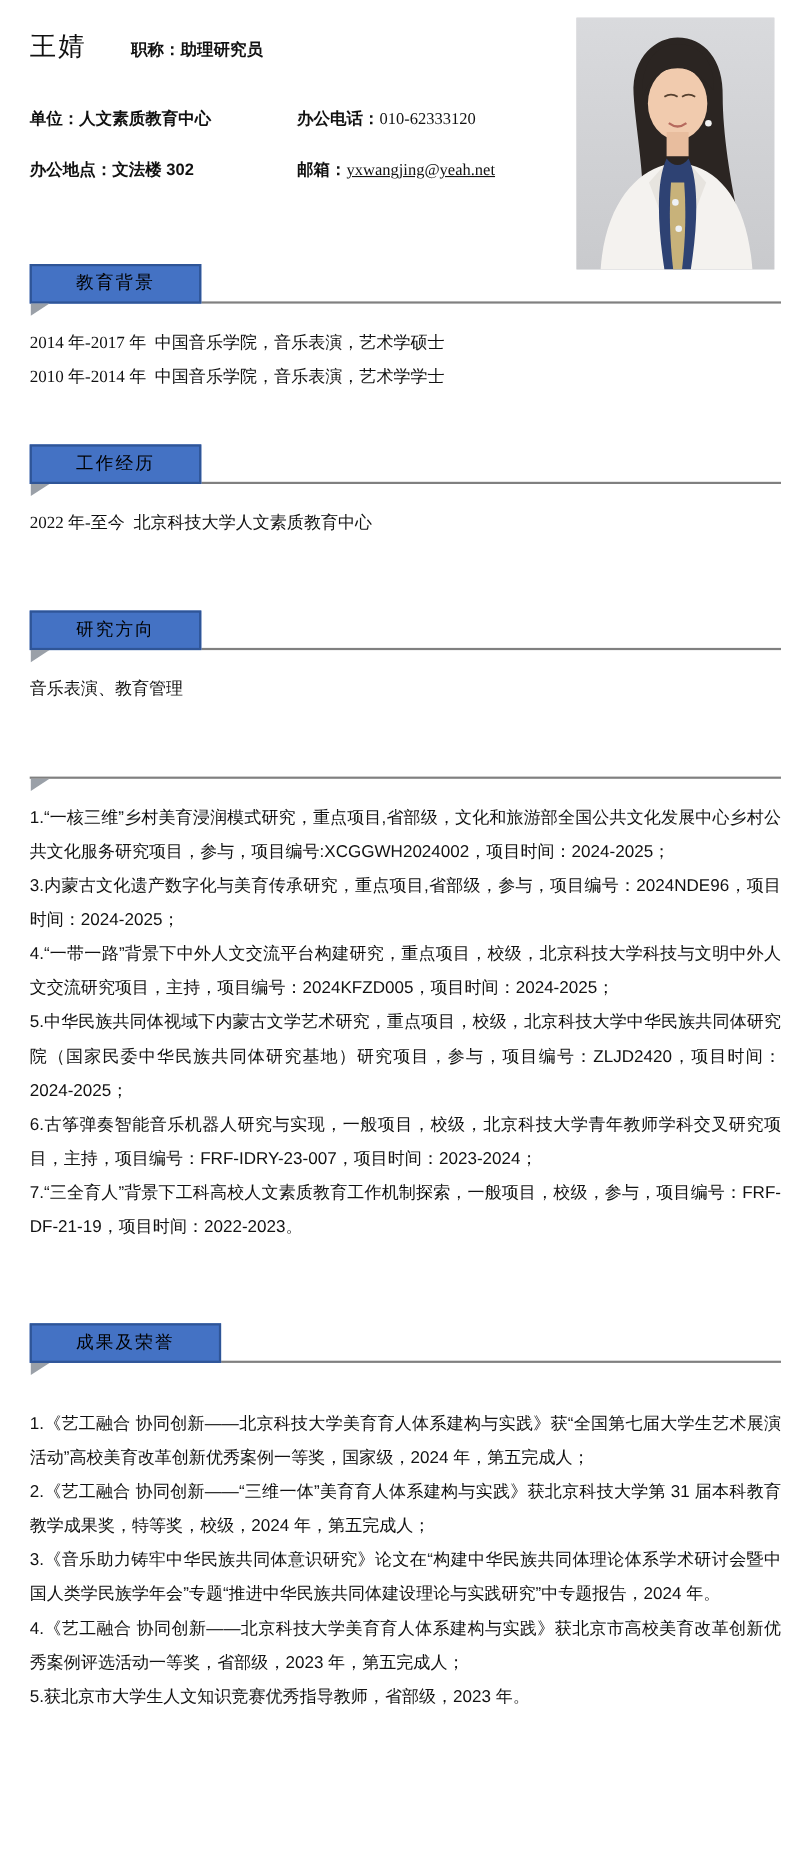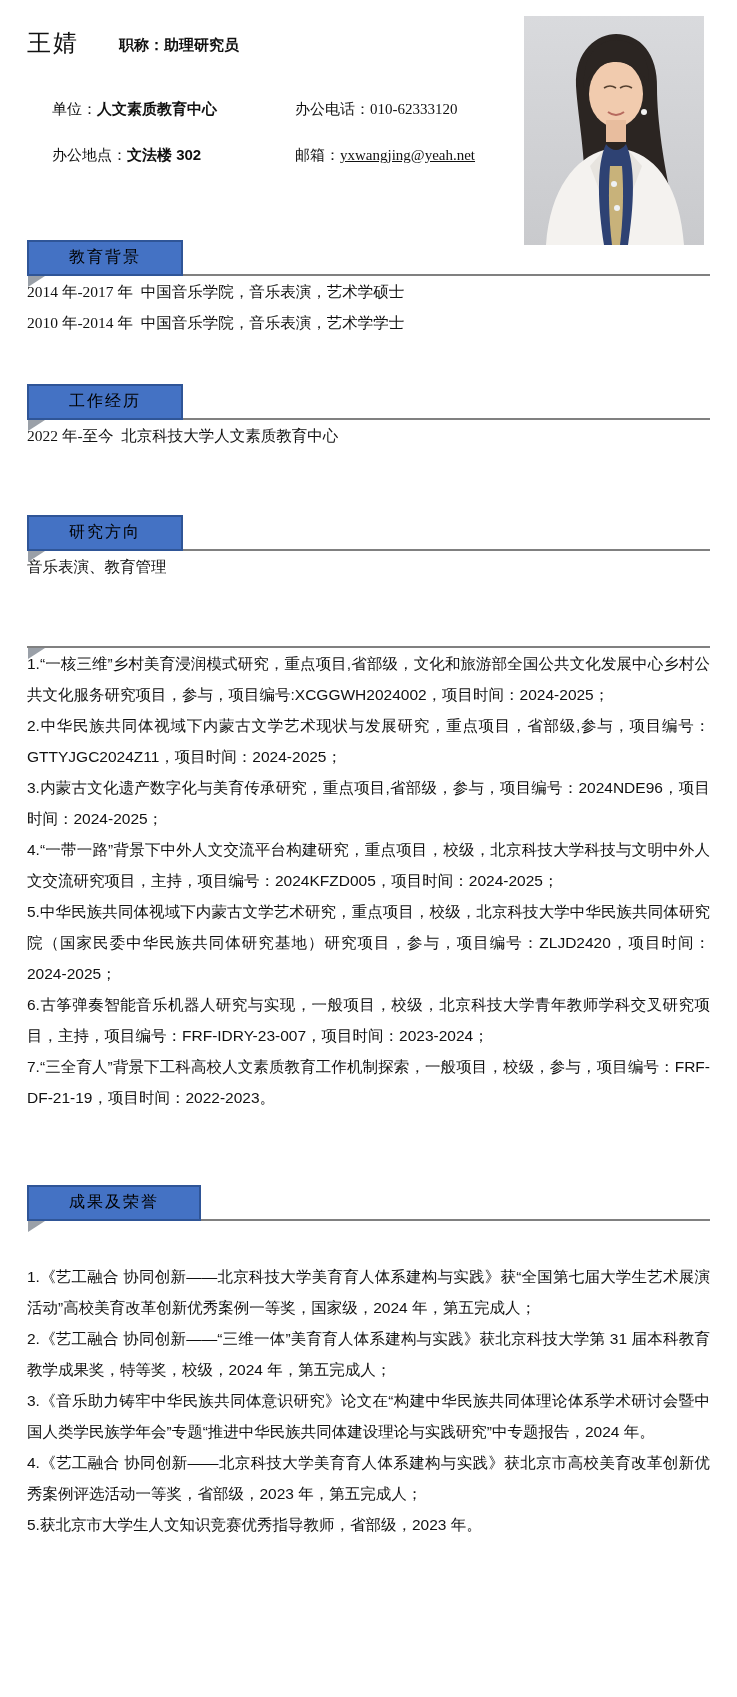--- a/index.html
+++ b/index.html
@@ -23,21 +23,21 @@
   .job-title{
     margin-left:40px; padding-bottom:5px;
     font-family:"Liberation Sans","DejaVu Sans",sans-serif;
     font-weight:700; font-size:15px;
   }
   .details{
     display:grid; grid-template-columns:243px 1fr;
     row-gap:28px; margin-top:40px; width:458px;
   }
   .detail{font-size:15px; line-height:18px;}
-  .detail .lbl{font-family:"Liberation Sans","DejaVu Sans",sans-serif; font-weight:400;margin-left:25px;}
+  .detail .lbl{font-family:"Liberation Sans","DejaVu Sans",sans-serif; font-weight:700;}
   .detail .val{font-weight:600; font-family:"Liberation Sans","DejaVu Sans",sans-serif;}
   .detail .val.latin{font-family:"Liberation Serif","DejaVu Serif",serif; font-weight:400;}
   .email-link{color:#111111; text-decoration:underline; font-family:"Liberation Serif","DejaVu Serif",serif; font-weight:400;margin-top:45px;}
   .photo{
     position:absolute; top:-10px; right:6px;
     width:180px; height:229px; display:block; background:#d2d3d6;
   }
   
   .sec{margin-top:46px;}
   .sec.first{margin-top:6px;}
@@ -56,21 +56,21 @@
     white-space:nowrap;
   }
   .ribbon-line{flex:1; height:2px; background:#808080; margin-bottom:0;}
   .ribbon-fold{
     position:absolute; left:1px; top:100%;
     width:0; height:0;
     border-top:11px solid #9aa0a8;
     border-right:17px solid transparent;
   }
   
-  .sec-body{padding-top:0;}
+  .sec-body{padding-top:20px;}
   .sec-body p{
     margin:0; font-size:15.5px; line-height:31px;
     text-align:justify; white-space:pre-wrap;
     font-family:"Liberation Serif","DejaVu Serif",serif;
   }
   .sec-body.bold-cn p{font-family:"Liberation Sans","DejaVu Sans",sans-serif; font-weight:500;}
   .sec-body.pad-lg{padding-top:40px;}
 </style>
 </head>
 <body>
@@ -166,21 +166,20 @@
       </div>
   </section>
 
   <section class="sec gap-md">
     <div class="ribbon">
       <div class="ribbon-line"></div>
       <div class="ribbon-fold"></div>
     </div>
     <div class="sec-body bold-cn">
         <p>1.“一核三维”乡村美育浸润模式研究，重点项目,省部级，文化和旅游部全国公共文化发展中心乡村公共文化服务研究项目，参与，项目编号:XCGGWH2024002，项目时间：2024-2025；</p>
-        <p>2.中华民族共同体视域下内蒙古文学艺术现状与发展研究，重点项目，省部级,参与，项目编号：GTTYJGC2024Z11，项目时间：2024-2025；</p>
         <p>3.内蒙古文化遗产数字化与美育传承研究，重点项目,省部级，参与，项目编号：2024NDE96，项目时间：2024-2025；</p>
         <p>4.“一带一路”背景下中外人文交流平台构建研究，重点项目，校级，北京科技大学科技与文明中外人文交流研究项目，主持，项目编号：2024KFZD005，项目时间：2024-2025；</p>
         <p>5.中华民族共同体视域下内蒙古文学艺术研究，重点项目，校级，北京科技大学中华民族共同体研究院（国家民委中华民族共同体研究基地）研究项目，参与，项目编号：ZLJD2420，项目时间：2024-2025；</p>
         <p>6.古筝弹奏智能音乐机器人研究与实现，一般项目，校级，北京科技大学青年教师学科交叉研究项目，主持，项目编号：FRF-IDRY-23-007，项目时间：2023-2024；</p>
         <p>7.“三全育人”背景下工科高校人文素质教育工作机制探索，一般项目，校级，参与，项目编号：FRF-DF-21-19，项目时间：2022-2023。</p>
       </div>
   </section>
 
   <section class="sec gap-lg">
     <div class="ribbon">

